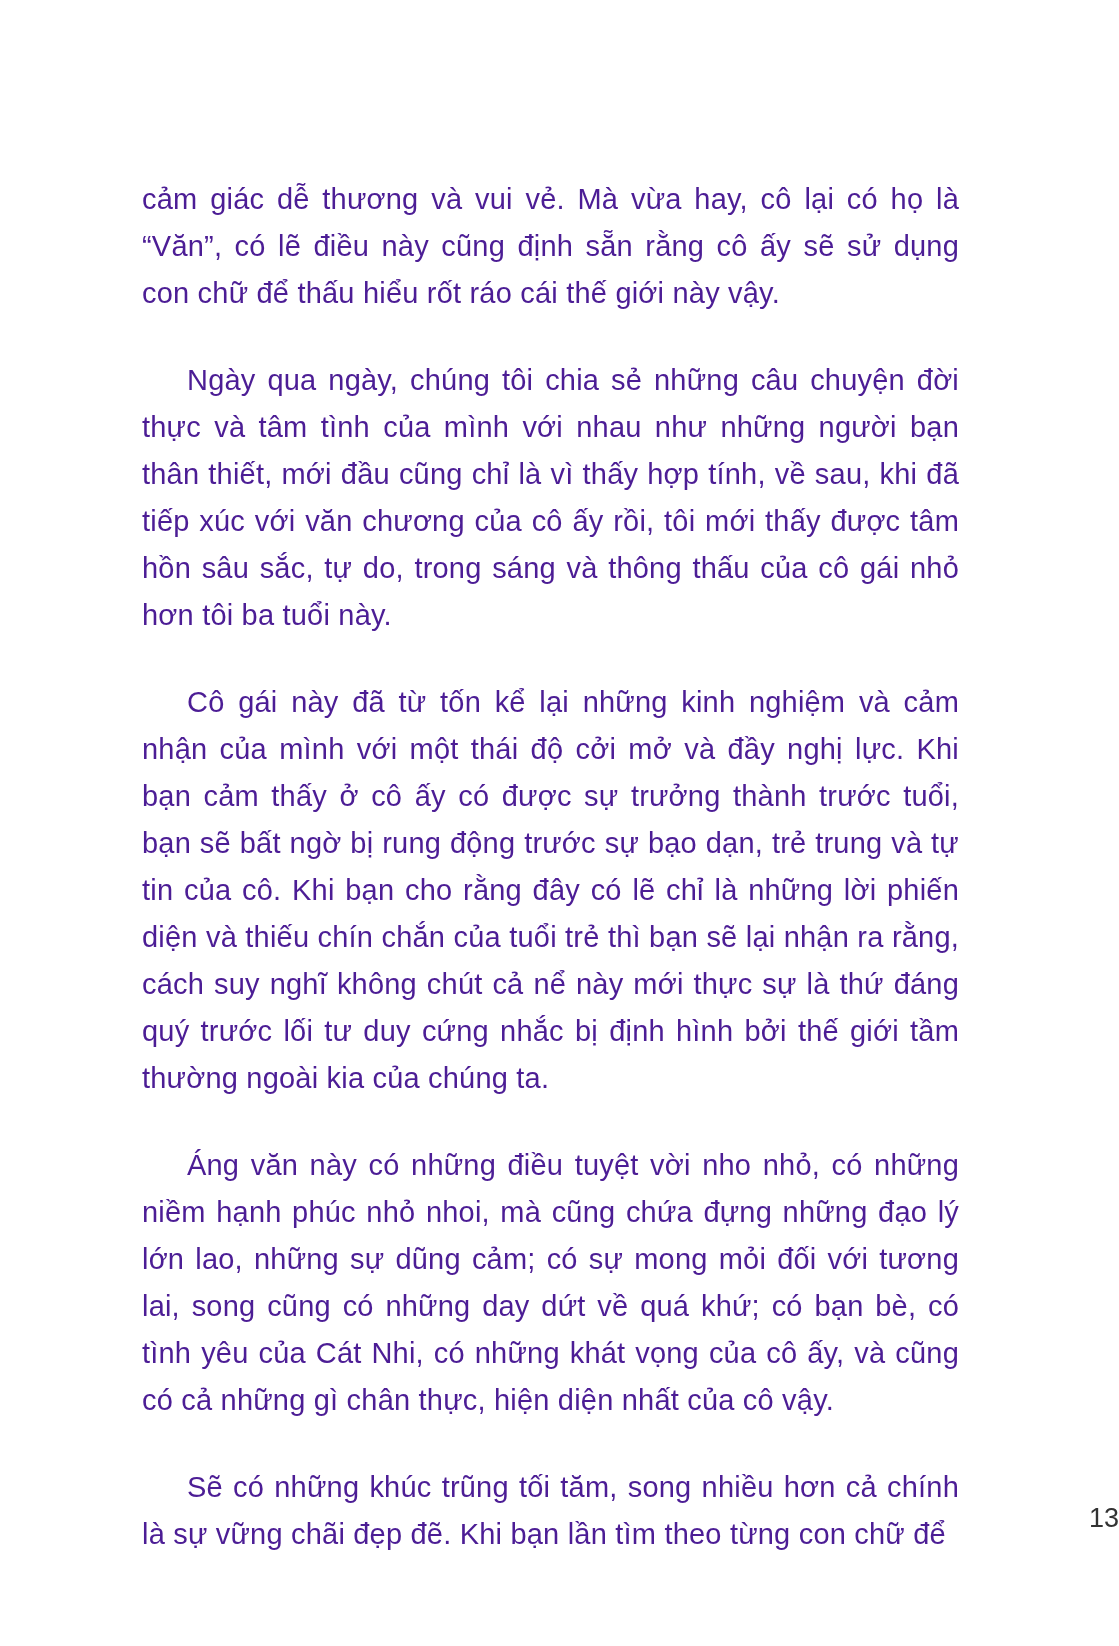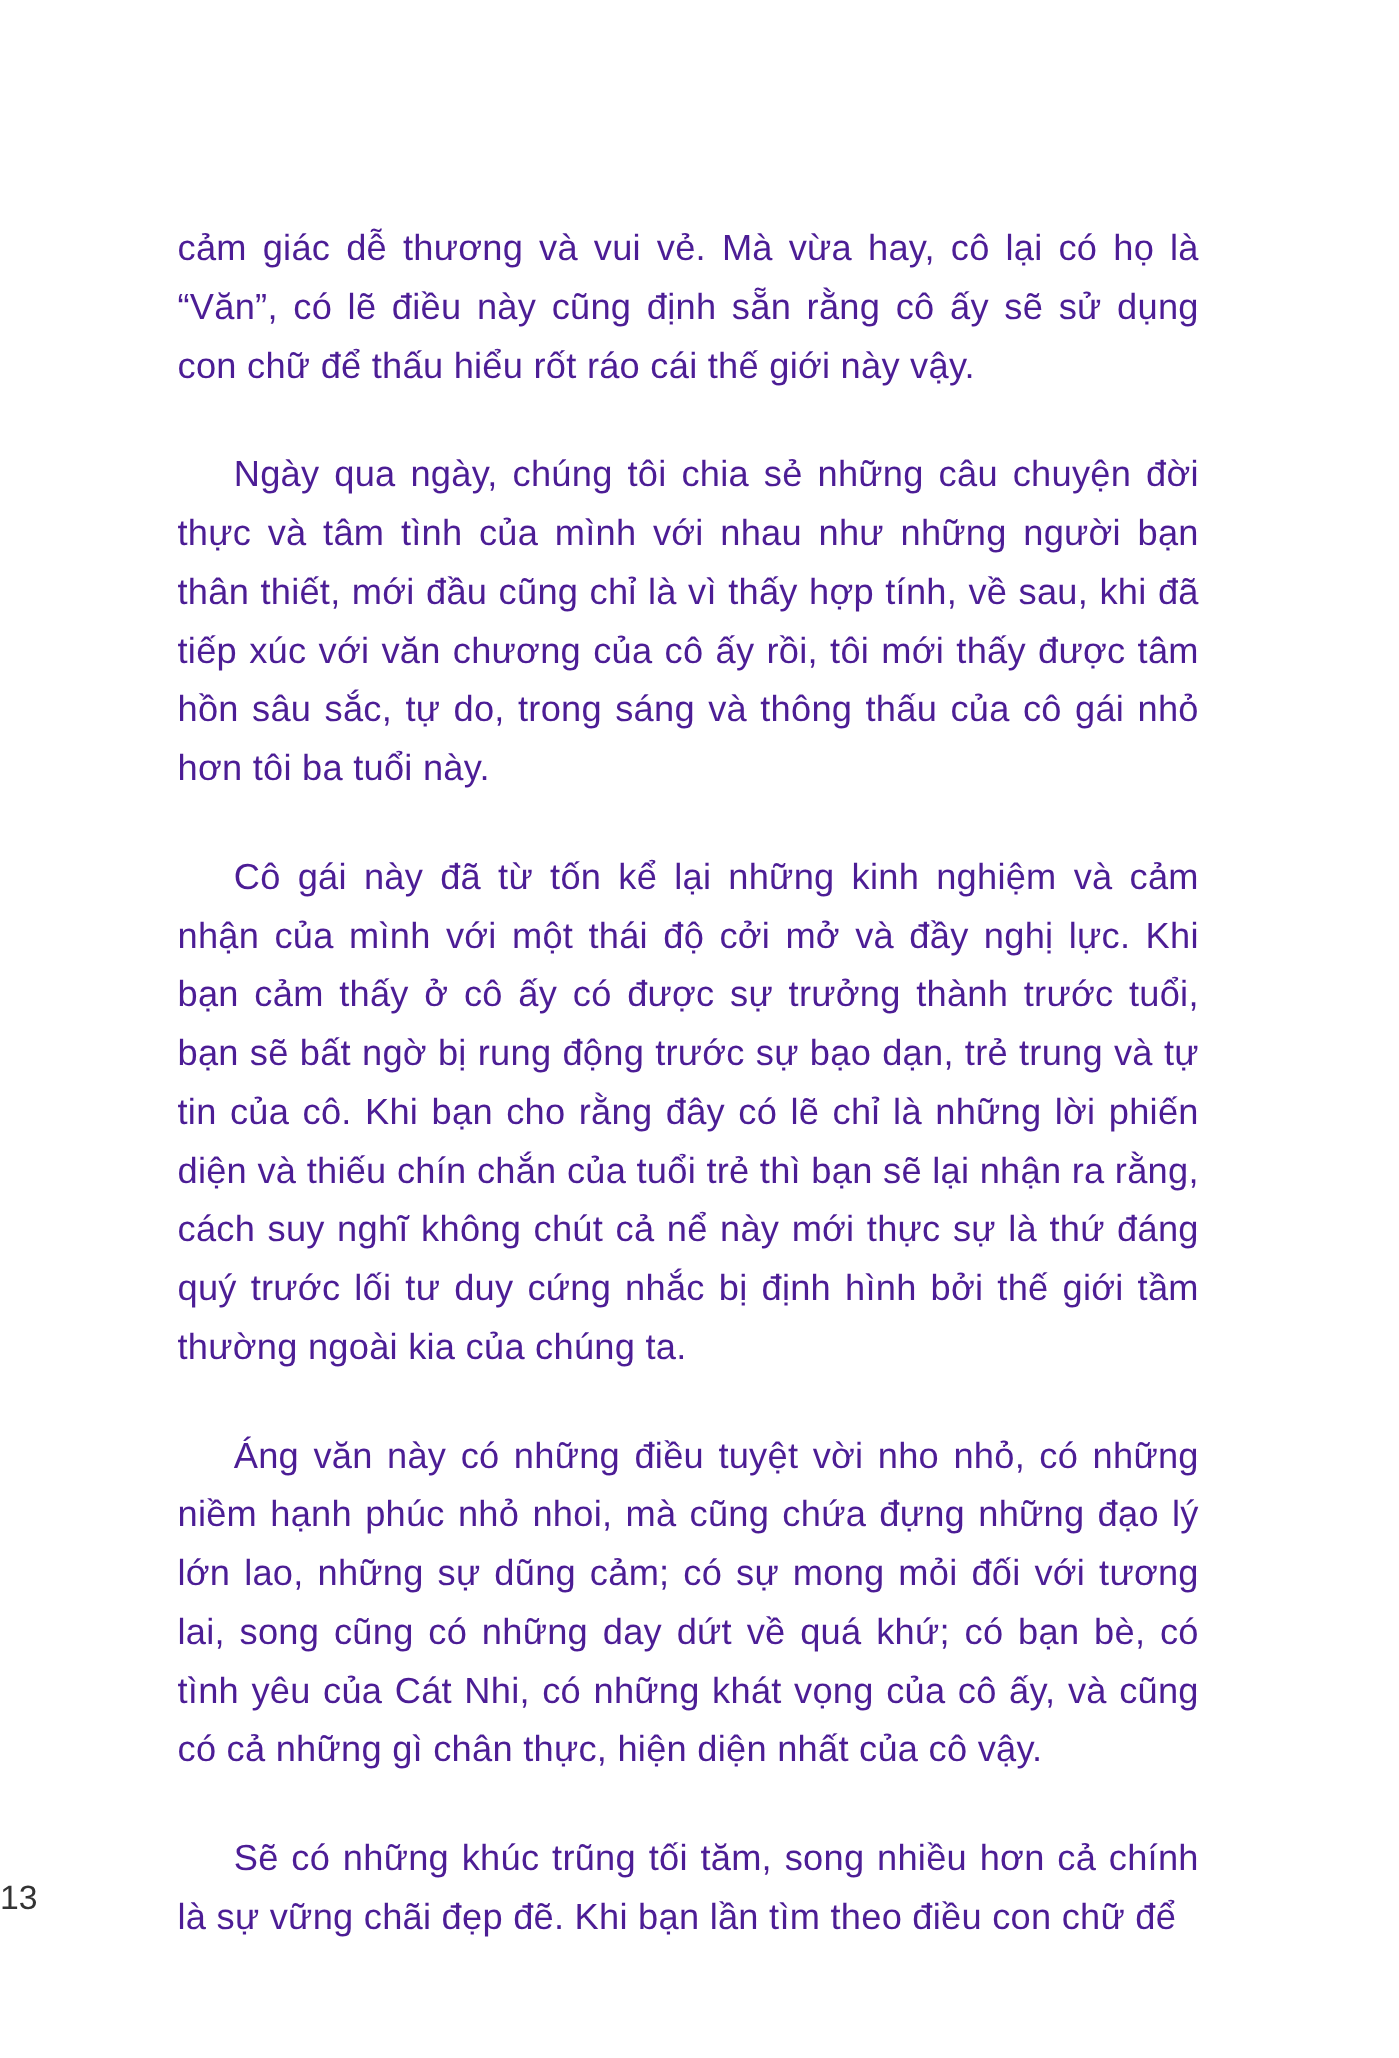--- a/index.html
+++ b/index.html
@@ -30,31 +30,31 @@
   }
   .para.indent {
     text-indent: 45px;
     margin-top: 40px;
   }
   .page-number {
     position: absolute;
     bottom: 112px;
     left: 0;
     width: 100%;
-    text-align: left;
+    text-align: right;
     font-family: "Liberation Sans", "DejaVu Sans", sans-serif;
     font-size: 27px;
     color: #333333;
   }
 </style>
 </head>
 <body>
 
 <div class="page">
   <div class="text-block">
     <p class="para">cảm giác dễ thương và vui vẻ. Mà vừa hay, cô lại có họ là “Văn”, có lẽ điều này cũng định sẵn rằng cô ấy sẽ sử dụng con chữ để thấu hiểu rốt ráo cái thế giới này vậy.</p>
     <p class="para indent">Ngày qua ngày, chúng tôi chia sẻ những câu chuyện đời thực và tâm tình của mình với nhau như những người bạn thân thiết, mới đầu cũng chỉ là vì thấy hợp tính, về sau, khi đã tiếp xúc với văn chương của cô ấy rồi, tôi mới thấy được tâm hồn sâu sắc, tự do, trong sáng và thông thấu của cô gái nhỏ hơn tôi ba tuổi này.</p>
     <p class="para indent">Cô gái này đã từ tốn kể lại những kinh nghiệm và cảm nhận của mình với một thái độ cởi mở và đầy nghị lực. Khi bạn cảm thấy ở cô ấy có được sự trưởng thành trước tuổi, bạn sẽ bất ngờ bị rung động trước sự bạo dạn, trẻ trung và tự tin của cô. Khi bạn cho rằng đây có lẽ chỉ là những lời phiến diện và thiếu chín chắn của tuổi trẻ thì bạn sẽ lại nhận ra rằng, cách suy nghĩ không chút cả nể này mới thực sự là thứ đáng quý trước lối tư duy cứng nhắc bị định hình bởi thế giới tầm thường ngoài kia của chúng ta.</p>
     <p class="para indent">Áng văn này có những điều tuyệt vời nho nhỏ, có những niềm hạnh phúc nhỏ nhoi, mà cũng chứa đựng những đạo lý lớn lao, những sự dũng cảm; có sự mong mỏi đối với tương lai, song cũng có những day dứt về quá khứ; có bạn bè, có tình yêu của Cát Nhi, có những khát vọng của cô ấy, và cũng có cả những gì chân thực, hiện diện nhất của cô vậy.</p>
-    <p class="para indent">Sẽ có những khúc trũng tối tăm, song nhiều hơn cả chính là sự vững chãi đẹp đẽ. Khi bạn lần tìm theo điều con chữ để</p>
+    <p class="para indent">Sẽ có những khúc trũng tối tăm, song nhiều hơn cả chính là sự vững chãi đẹp đẽ. Khi bạn lần tìm theo từng con chữ để</p>
   </div>
   <div class="page-number">13</div>
 </div>
 
 </body></html>

